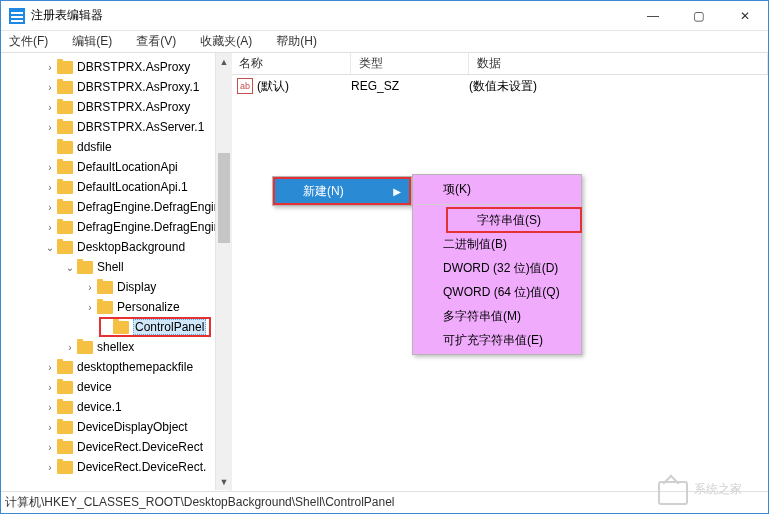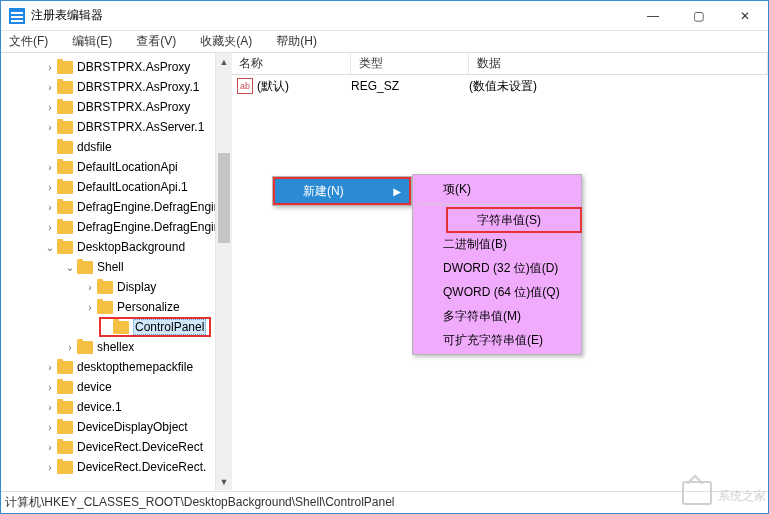--- a/index.html
+++ b/index.html
@@ -38,21 +38,21 @@
 
 .ctx-sub { position:absolute; left:271px; top:175px; width:140px; border:1px solid #b6b6b6; background:#f2f2f2; box-shadow:2px 2px 4px rgba(0,0,0,.25); z-index:50; }
 .ctx-sub-inner { border:2px solid #e53131; }
 .ctx-item { height: 24px; display:flex; align-items:center; padding-left: 28px; position:relative; color:#000; }
 .ctx-item.hi { background:#2a8ad4; color:#fff; }
 .ctx-item .arrow-r { position:absolute; right:8px; font-size:10px; }
 .ctx-fly { position:absolute; left:411px; top:173px; width:170px; border:1px solid #b6b6b6; background:#f0abfc; box-shadow:2px 2px 4px rgba(0,0,0,.25); z-index:51; padding:2px 0; }
 .ctx-fly .ctx-item { padding-left: 30px; }
 .ctx-fly .sep { height:1px; background:#cfcfcf; margin:3px 4px; }
 .ctx-fly .ctx-item.boxed { outline:2px solid #e53131; outline-offset:-1px;margin-left:34px; }
-.watermark { position:absolute; right:2px; bottom:8px; color:#d0d0d0; font-size:15px; z-index:60; pointer-events:none; display:flex; align-items:flex-end; gap:6px;}
+.watermark { position:absolute; right:26px; bottom:8px; color:#d0d0d0; font-size:15px; z-index:60; pointer-events:none; display:flex; align-items:flex-start; gap:6px;}
 .watermark .logo{ width:30px;height:24px;border:2px solid #d0d0d0; border-radius:3px; position:relative;}
 .watermark .logo::before{content:"";position:absolute;left:5px;top:-6px;width:10px;height:10px;border:2px solid #d0d0d0;border-bottom:none;border-right:none;transform:rotate(45deg);}
 </style>
 </head>
 <body>
 
 <div class="titlebar">
   <span class="titlebar-icon"></span>
   <span class="title-text">注册表编辑器</span>
   <div class="win-controls">

